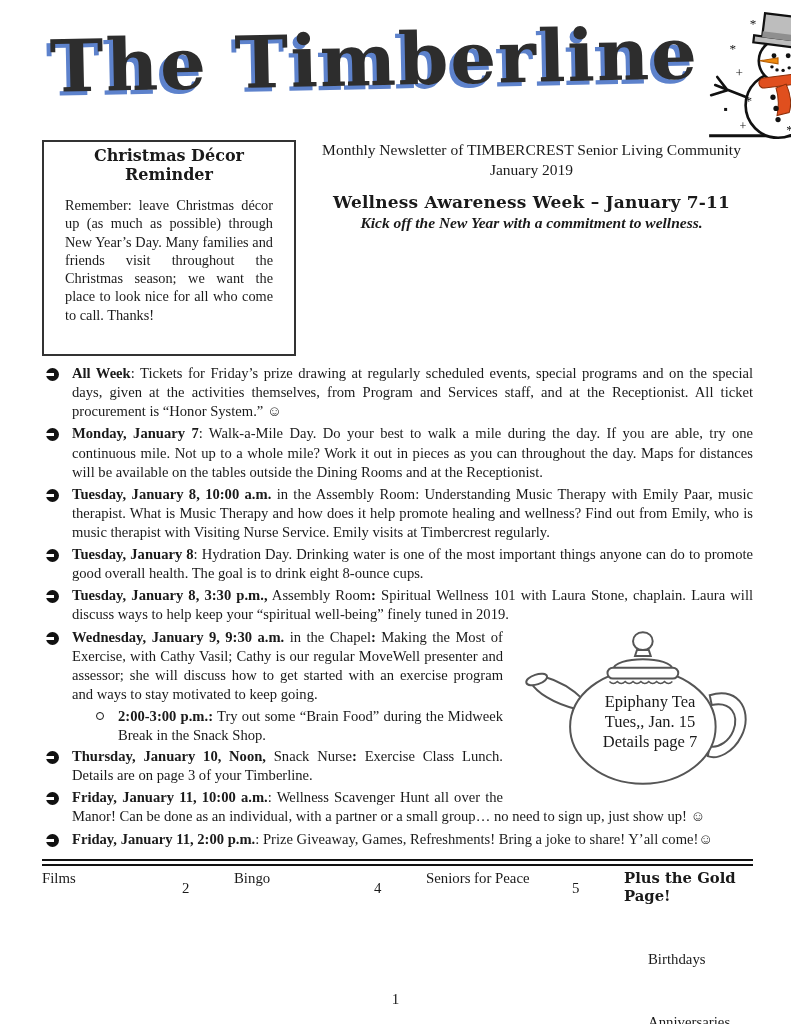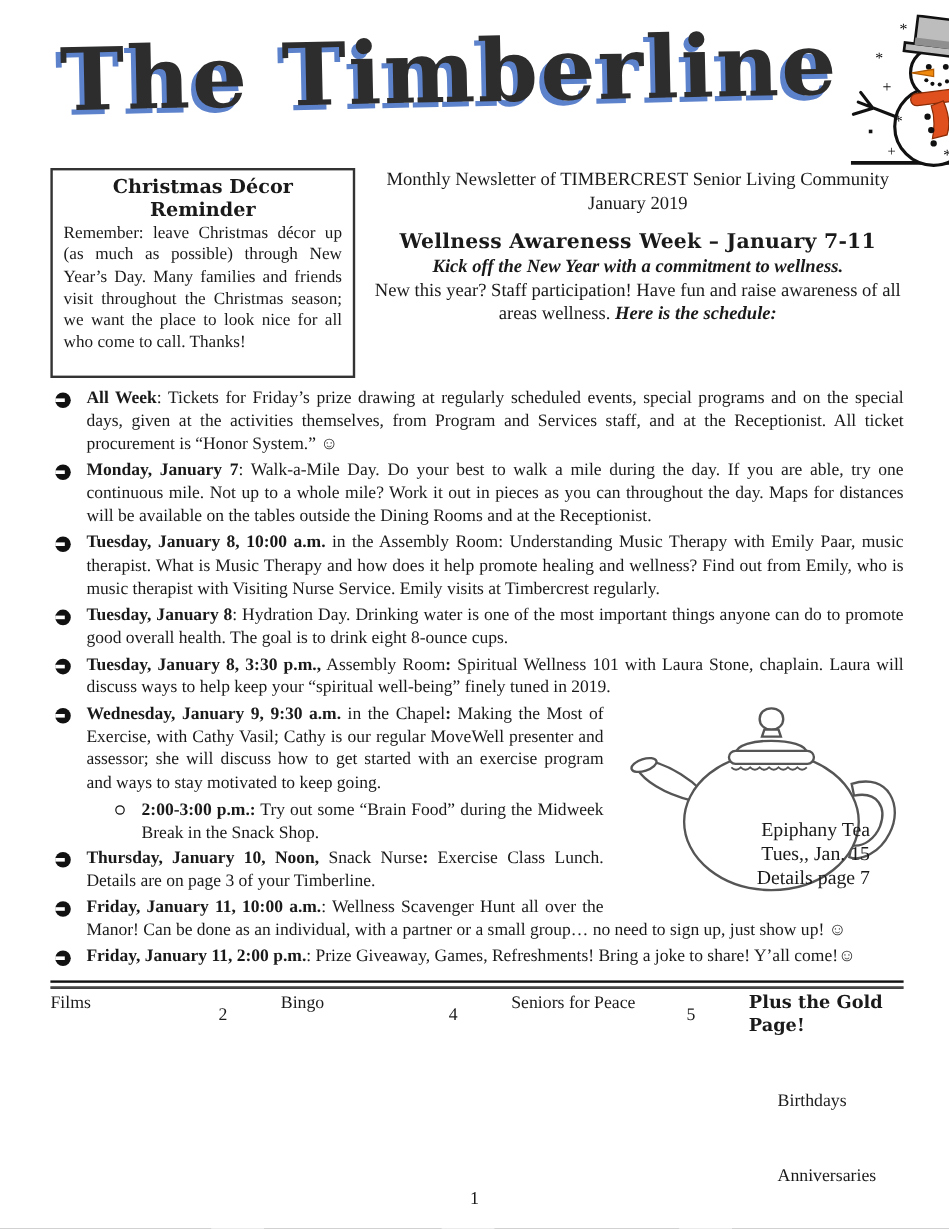--- a/index.html
+++ b/index.html
@@ -34,21 +34,21 @@
   .christmas-box{
     flex:none;width:254px;
     border:2px solid #333;
     padding:4px 9px 18px 9px;
     box-sizing:border-box;
   }
   .box-title{
     font-family:"DejaVu Serif", serif;
     font-weight:bold;font-size:16px;text-align:center;margin-bottom:1px;
   }
-  .box-body{margin:0;font-size:14.3px;line-height:1.28;text-align:justify;}
+  .box-body{margin:12px;font-size:14.3px;line-height:1.28;text-align:justify;}
   .head-right{flex:1;padding-left:14px;text-align:center;}
   .subtitle{font-size:15.5px;line-height:1.3;}
   .wellness-title{
     margin:12px 0 1px 0;
     font-family:"DejaVu Serif", serif;
     font-weight:bold;font-size:17px;letter-spacing:0.2px;
   }
   .wellness-tagline{font-weight:bold;font-style:italic;font-size:15.5px;line-height:1.25;}
   .wellness-intro{font-size:15.5px;line-height:1.25;}
   .b{font-weight:bold;}
@@ -61,21 +61,21 @@
   .marker-arrow{position:absolute;left:4px;top:4px;width:13px;height:13px;background:#111;border-radius:50%;}
   .marker-arrow::after{content:"";position:absolute;left:0;top:5px;width:8px;height:3px;background:#fff;}
   .marker-circle{position:absolute;left:54px;top:5px;width:8px;height:8px;border:1.5px solid #111;border-radius:50%;box-sizing:border-box;}
   
   .teapot{
     float:right;width:236px;height:158px;
     margin:2px 0 2px 14px;position:relative;
   }
   .teapot-text{
     position:absolute;left:58px;top:62px;width:150px;
-    font-size:16.5px;line-height:1.22;text-align:right;margin-top:32px;
+    font-size:16.5px;line-height:1.22;text-align:center;
   }
   
   .toc{margin-top:10px;}
   .rule-double{height:3px;border-top:2px solid #111;border-bottom:1px solid #111;}
   .toc h3{
     margin:2px 0 1px 0;text-align:center;font-weight:normal;
     font-size:20px;letter-spacing:1.5px;font-family:"Liberation Serif", serif;
   }
   .rule-single{border-top:1.5px solid #111;margin-bottom:3px;}
   .toc-cols{display:flex;font-size:14.8px;line-height:1.26;}
@@ -143,21 +143,20 @@
   <div class="top-row">
     <div class="christmas-box">
       <div class="box-title">Christmas Décor Reminder</div>
       <p class="box-body">Remember: leave Christmas décor up (as much as possible) through New Year’s Day. Many families and friends visit throughout the Christmas season; we want the place to look nice for all who come to call. Thanks!</p>
     </div>
     <div class="head-right">
       <div class="subtitle">Monthly Newsletter of TIMBERCREST Senior Living Community</div>
       <div class="subtitle">January 2019</div>
       <h2 class="wellness-title">Wellness Awareness Week – January 7-11</h2>
       <div class="wellness-tagline">Kick off the New Year with a commitment to wellness.</div>
-      <div class="wellness-intro"><span>New this year? Staff participation! Have fun and raise awareness of all areas wellness. </span><span class="bi">Here is the schedule:</span></div>
     </div>
   </div>
 
   <div class="schedule">
     <div class="sched-item lvl1"><span class="marker-arrow"></span><span class="b">All Week</span><span>: Tickets for Friday’s prize drawing at regularly scheduled events, special programs and on the special days, given at the activities themselves, from Program and Services staff, and at the Receptionist. All ticket procurement is “Honor System.” ☺</span></div>
       <div class="sched-item lvl1"><span class="marker-arrow"></span><span class="b">Monday, January 7</span><span>: </span><span class="i">Walk-a-Mile Day</span><span>. Do your best to walk a mile during the day. If you are able, try one continuous mile. Not up to a whole mile? Work it out in pieces as you can throughout the day. Maps for distances will be available on the tables outside the Dining Rooms and at the Receptionist.</span></div>
       <div class="sched-item lvl1"><span class="marker-arrow"></span><span class="b">Tuesday, January 8, 10:00 a.m.</span><span> in the Assembly Room: </span><span class="i">Understanding Music Therapy</span><span> with Emily Paar, music therapist. What is Music Therapy and how does it help promote healing and wellness? Find out from Emily, who is music therapist with Visiting Nurse Service. Emily visits at Timbercrest regularly.</span></div>
       <div class="sched-item lvl1"><span class="marker-arrow"></span><span class="b">Tuesday, January 8</span><span>: </span><span class="i">Hydration Day</span><span>. Drinking water is one of the most important things anyone can do to promote good overall health. The goal is to drink eight 8-ounce cups.</span></div>
       <div class="sched-item lvl1"><span class="marker-arrow"></span><span class="b">Tuesday, January 8, 3:30 p.m.,</span><span> Assembly Room</span><span class="b">:</span><span> </span><span class="i">Spiritual Wellness 101</span><span> with Laura Stone, chaplain. Laura will discuss ways to help keep your “spiritual well-being” finely tuned in 2019.</span></div>
       <div class="teapot">

